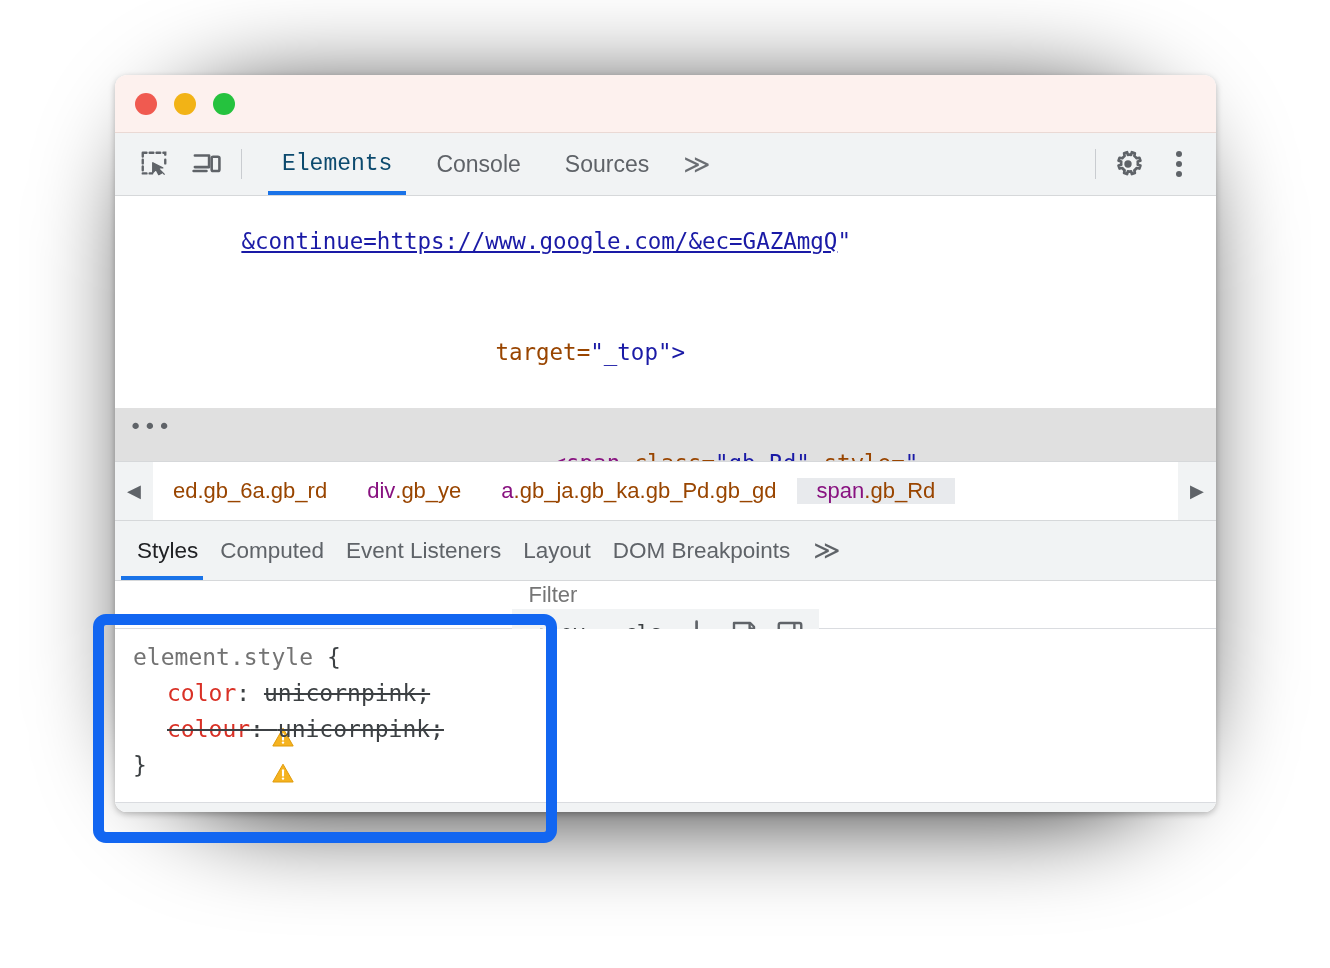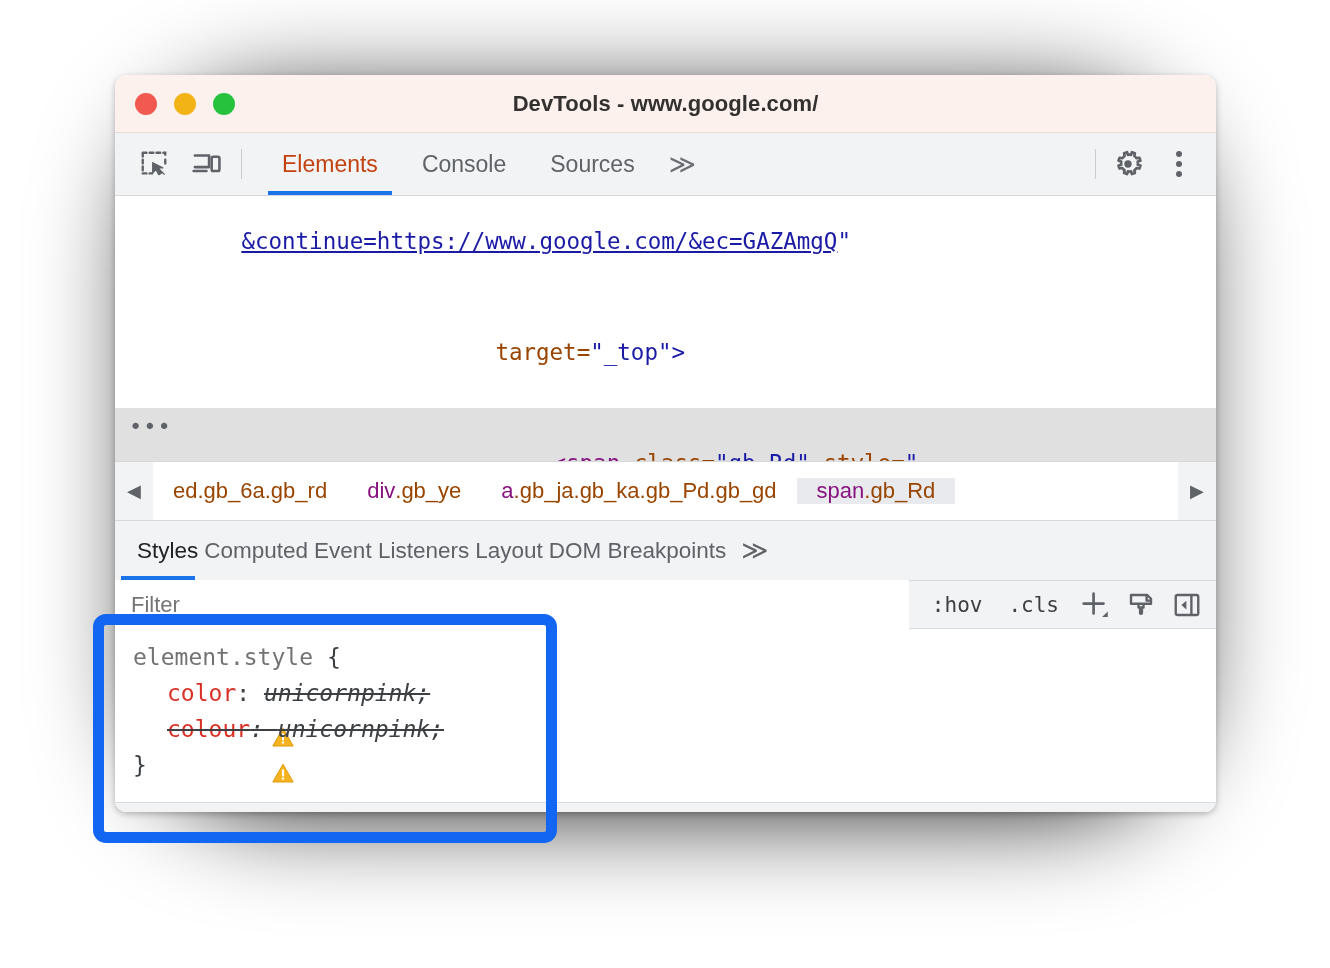--- a/index.html
+++ b/index.html
@@ -95,21 +95,21 @@
   .tab {
     position: relative;
     font-size: 23px;
     color: #5f6368;
     padding: 0 22px;
     height: 100%;
     display: flex;
     align-items: center;
     white-space: nowrap;
   }
-  .tab.active { color: #c2410c; }
+  .tab.active { color: #0c4a6e; font-family: Liberation Mono, monospace; }
   .tab.active::after {
     content: "";
     position: absolute;
     left: 8px; right: 8px; bottom: 0;
     height: 4px;
     background: #1a73e8;
   }
   .tab.chev { font-size: 26px; padding: 0 12px; color: #6a6e73; letter-spacing: -3px;}
   .tb-right {
     margin-left: auto;
@@ -193,21 +193,21 @@
     height: 59px;
     background: #f1f3f4;
     display: flex;
     align-items: center;
     border-bottom: 1px solid #d6d8da;
   }
   .ptab {
     position: relative;
     font-size: 22.5px;
     color: #5f6368;
-    padding: 0 3px;
+    padding: 0 11px;
     height: 100%;
     display: flex;
     align-items: center;
     white-space: nowrap;
   }
   .ptab:first-child { padding-left: 22px; }
   .ptab.active { color: #202124; }
   .ptab.active::after {
     content: "";
     position: absolute;
@@ -217,20 +217,21 @@
   }
   .ptab.chev { letter-spacing: -3px; font-size: 26px; padding: 0 12px; }
 
   
   .filterbar {
     height: 47px;
     background: #ffffff;
     display: flex;
     align-items: center;
     border-bottom: 1px solid #dadce0;
+    flex-direction: column;
   }
   .filter-input {
     flex: 1 1 auto;
     height: 100%;
     display: flex;
     align-items: center;
     padding-left: 16px;
     font-size: 22px;
     color: #80868b;
     background: #fff;
@@ -275,21 +276,21 @@
   .st-line { white-space: pre; padding-left: 18px; display: flex; align-items: center; height: 36px;}
   .st-sel { color: #737373; }
   .warn {
     display: inline-block;
     width: 24px; height: 22px;
     margin-right: 10px;
     margin-top: 7px;
     flex: 0 0 auto;
   }
   .prop-red { color: #d93025; }
-  .strike { text-decoration: line-through; text-decoration-color: #3c4043; font-style: italic; }
+  .strike { text-decoration: line-through; text-decoration-color: #3c4043; }
   .strike-red { text-decoration: line-through; text-decoration-color: #3c4043; }
   .val-gray { color: #3c4043; }
   .brace { color: #3c4043; }
   .window-footer {
     position:absolute;
     left:0; right:0; bottom:0;
     height: 9px;
     background: #f1f3f4;
     border-top: 1px solid #dadce0;
   }
@@ -315,21 +316,20 @@
   <div class="glow"></div>
 
   <div class="window">
 
     <div class="titlebar">
       <div class="lights">
         <span class="light red"></span>
         <span class="light yellow"></span>
         <span class="light green"></span>
       </div>
-      <div class="win-title">DevTools - www.google.com/</div>
     </div>
 
     <div class="toolbar">
 
       <div class="tb-icon first">
         <svg width="30" height="30" viewBox="0 0 24 24" fill="none" stroke="#5f6368" stroke-width="1.9">
           <path d="M3 3h3M8.5 3h3M14 3h3M3 3v3M3 8.5v3M3 14v3M3 19.5h3M8.5 19.5h2" stroke-linecap="round"></path>
           <path d="M19.5 3h1.5v1.5M21 8.5v3" stroke-linecap="round"></path>
           <path d="M11 11l9.5 9.5M11 11v8l2.6-2.6 2.2 4.1 2.2-1.2-2.3-4.2H19z" fill="#5f6368" stroke="#5f6368" stroke-width="1.1" stroke-linejoin="round"></path>
         </svg>

